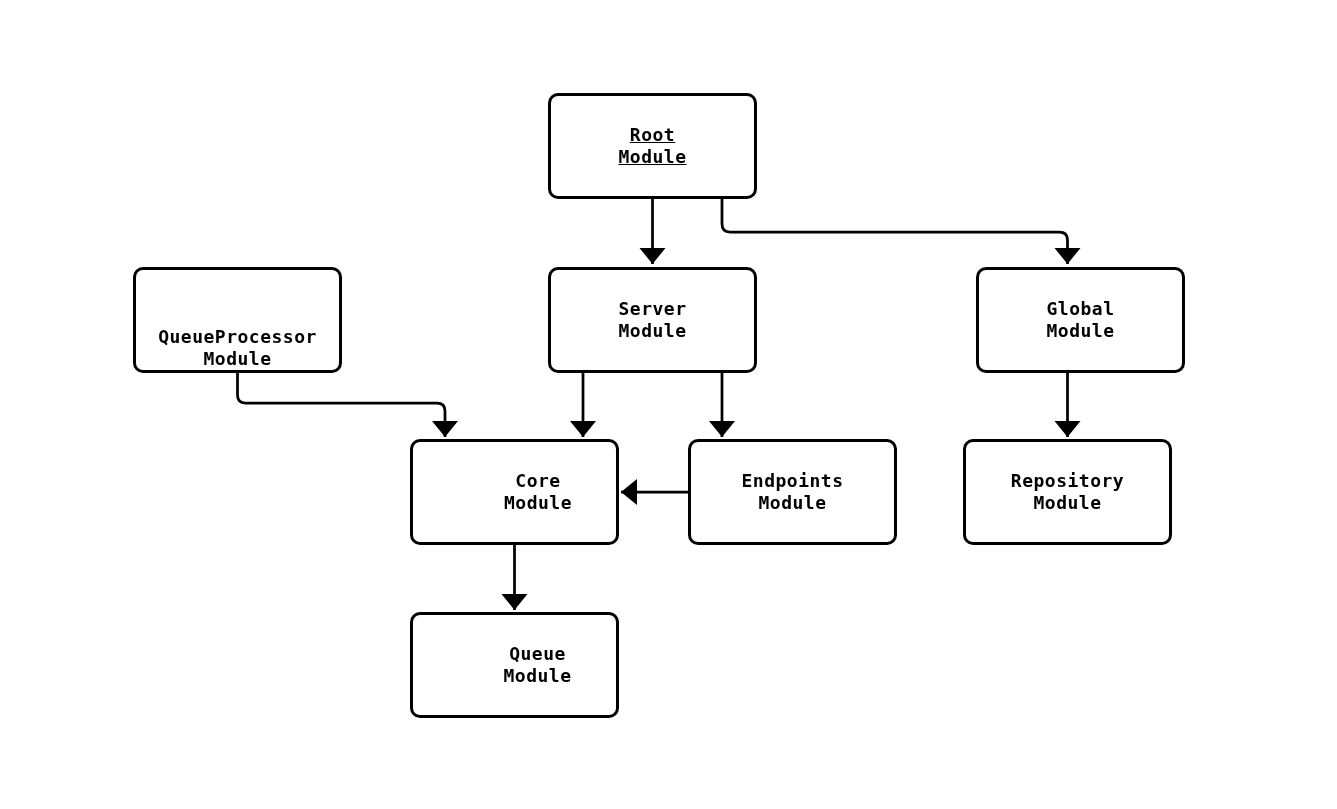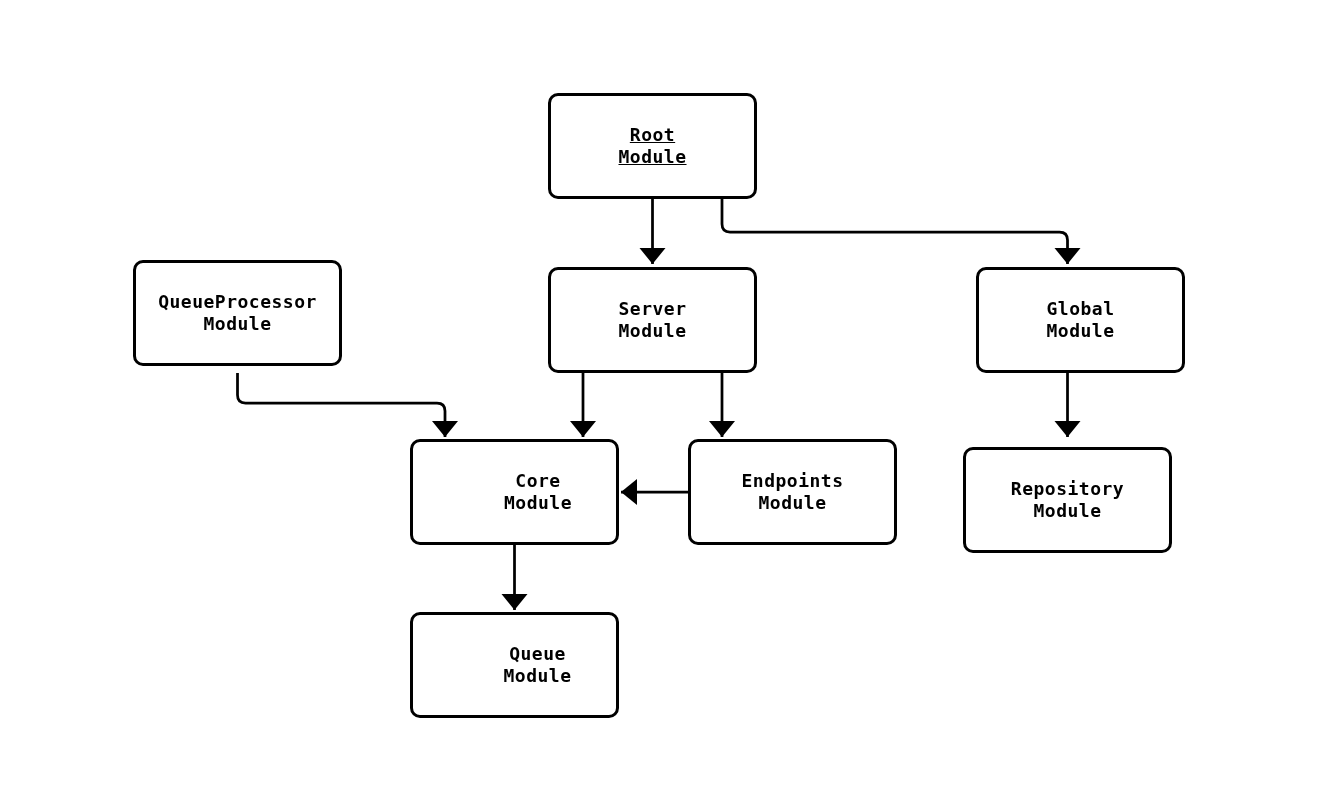--- a/index.html
+++ b/index.html
@@ -76,21 +76,21 @@
     <path class="edge" d="M688 492 L621 492" marker-end="url(#arrowhead)"></path>
 
     <path class="edge" d="M514.5 545 L514.5 610" marker-end="url(#arrowhead)"></path>
   </svg>
 
   <div class="node" style="left:548px; top:93px;text-decoration:underline;">
     <span class="node-label">Root
 Module</span>
   </div>
 
-  <div class="node" style="left:133px; top:260px;">
+  <div class="node" style="left:133px; top:267px;align-items:flex-end;">
     <span class="node-label">QueueProcessor
 Module</span>
   </div>
 
   <div class="node" style="left:548px; top:267px;text-align:right;">
     <span class="node-label">Server
 Module</span>
   </div>
 
   <div class="node" style="left:976px; top:267px;">
@@ -101,21 +101,21 @@
   <div class="node" style="left:410px; top:439px;padding-left:47px;">
     <span class="node-label">Core
 Module</span>
   </div>
 
   <div class="node" style="left:688px; top:439px;">
     <span class="node-label">Endpoints
 Module</span>
   </div>
 
-  <div class="node" style="left:963px; top:439px;margin-top:8px;">
+  <div class="node" style="left:963px; top:439px;">
     <span class="node-label">Repository
 Module</span>
   </div>
 
   <div class="node" style="left:410px; top:612px;padding-left:46px;">
     <span class="node-label">Queue
 Module</span>
   </div>
 
 </div>

